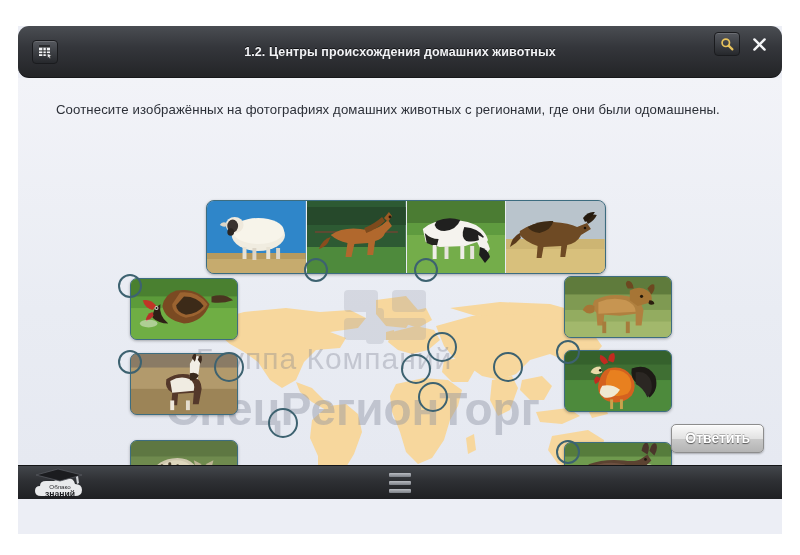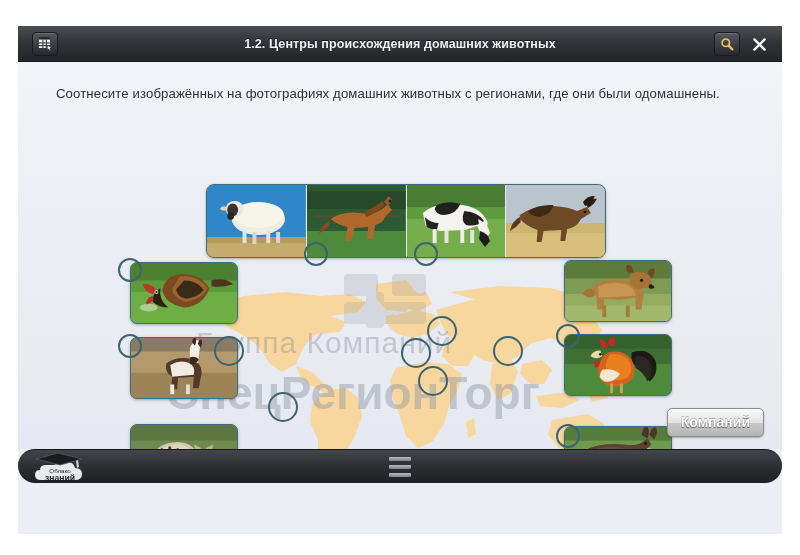--- a/index.html
+++ b/index.html
@@ -18,25 +18,26 @@
     top: 26px;
     width: 764px;
     height: 508px;
     background: #eceef5;
     overflow: hidden;
   }
 
   
   .titlebar {
     position: relative;
-    height: 36px;
+    height: 52px;
     background: linear-gradient(180deg, #4a4d52 0%, #34363b 42%, #232427 100%);
     border-bottom: 1px solid #16171a;
     display: flex;
     align-items: center;
+    border-radius: 11px;
   }
   .titlebar-title {
     position: absolute;
     left: 0; right: 0;
     text-align: center;
     color: #f2f3f6;
     font-size: 12.5px;
     font-weight: bold;
     letter-spacing: .1px;
     text-shadow: 0 -1px 0 rgba(0,0,0,.7);
@@ -184,21 +185,20 @@
     box-shadow: 0 1px 2px rgba(0,0,0,.28), inset 0 1px 0 rgba(255,255,255,.8);
     cursor: pointer;
   }
 
   
   .bottombar {
     position: relative;
     height: 34px;
     background: linear-gradient(180deg,#43464b 0%,#2e3034 45%,#1f2023 100%);
     border-top: 1px solid #141517;
-    border-radius: 17px;
   }
   .brand-logo {
     position: absolute;
     left: 12px; top: 1px;
     width: 64px; height: 32px;
     cursor: pointer;
   }
   .menu-btn {
     position: absolute;
     left: 50%; top: 7px;
@@ -514,21 +514,21 @@
     <div class="drop" style="left:100px; top:272px; width:24px; height:24px;"></div>
     <div class="drop" style="left:383px; top:276px; width:30px; height:30px;"></div>
     <div class="drop" style="left:409px; top:254px; width:30px; height:30px;"></div>
     <div class="drop" style="left:400px; top:304px; width:30px; height:30px;"></div>
     <div class="drop" style="left:475px; top:274px; width:30px; height:30px;"></div>
     <div class="drop" style="left:396px; top:180px; width:24px; height:24px;"></div>
     <div class="drop" style="left:538px; top:262px; width:24px; height:24px;"></div>
     <div class="drop" style="left:538px; top:362px; width:24px; height:24px;"></div>
     <div class="drop" style="left:286px; top:180px; width:24px; height:24px;"></div>
 
-    <button class="answer-btn">Компаний</button>
+    <button class="answer-btn">Ответить</button>
   </div>
 
   <div class="bottombar">
     <div class="brand-logo">
       <svg viewBox="0 0 64 32">
         <path d="M16 14 q-6 0 -6 5 q-5 0 -5 5 q0 5 6 5 l34 0 q7 0 7 -6 q0 -6 -7 -6
                  q-1 -6 -8 -6 q-5 0 -7 3 q-3 -2 -6 0 Z" fill="#e9eaec"></path>
         <path d="M6 8 L28 2 L52 8 L30 14 Z" fill="#1b1c1f" stroke="#55585e" stroke-width=".8"></path>
         <path d="M46 10 l1 7 l2 -1 l-1 -7 Z" fill="#cfd1d5"></path>
         <text x="30" y="22" font-family="Liberation Sans, sans-serif" font-size="6.2" fill="#2a2b2e" text-anchor="middle">Облако</text>

